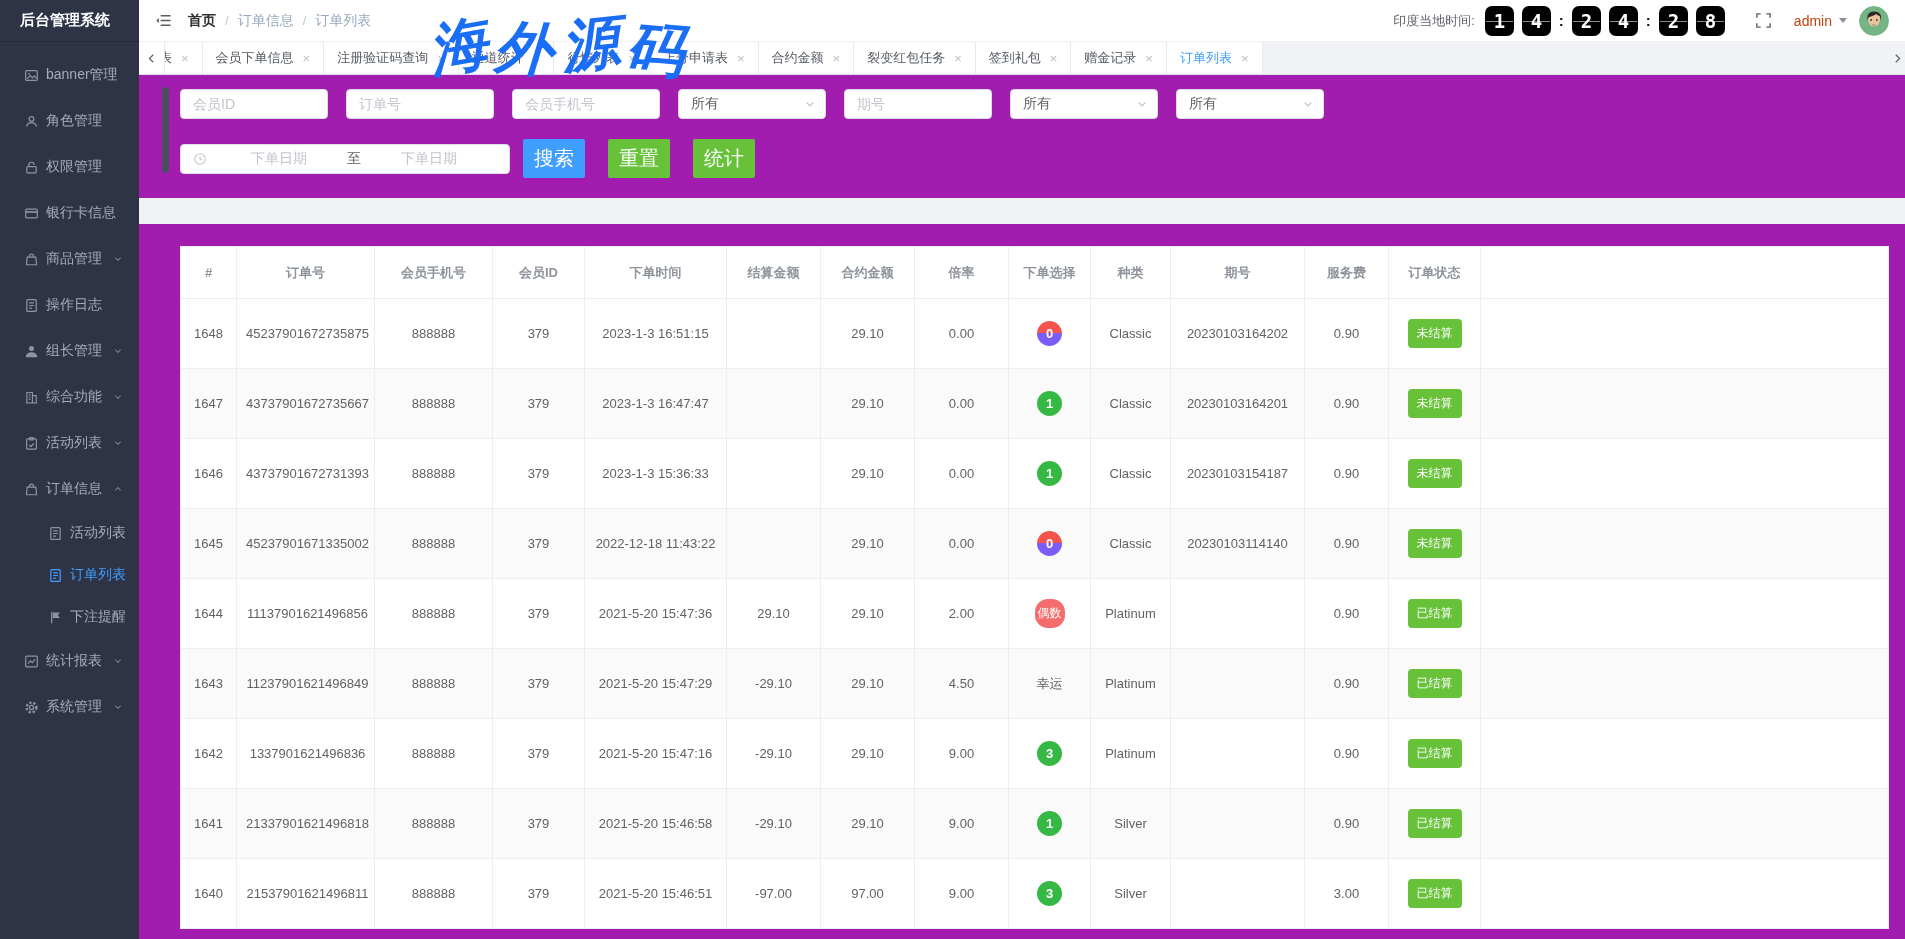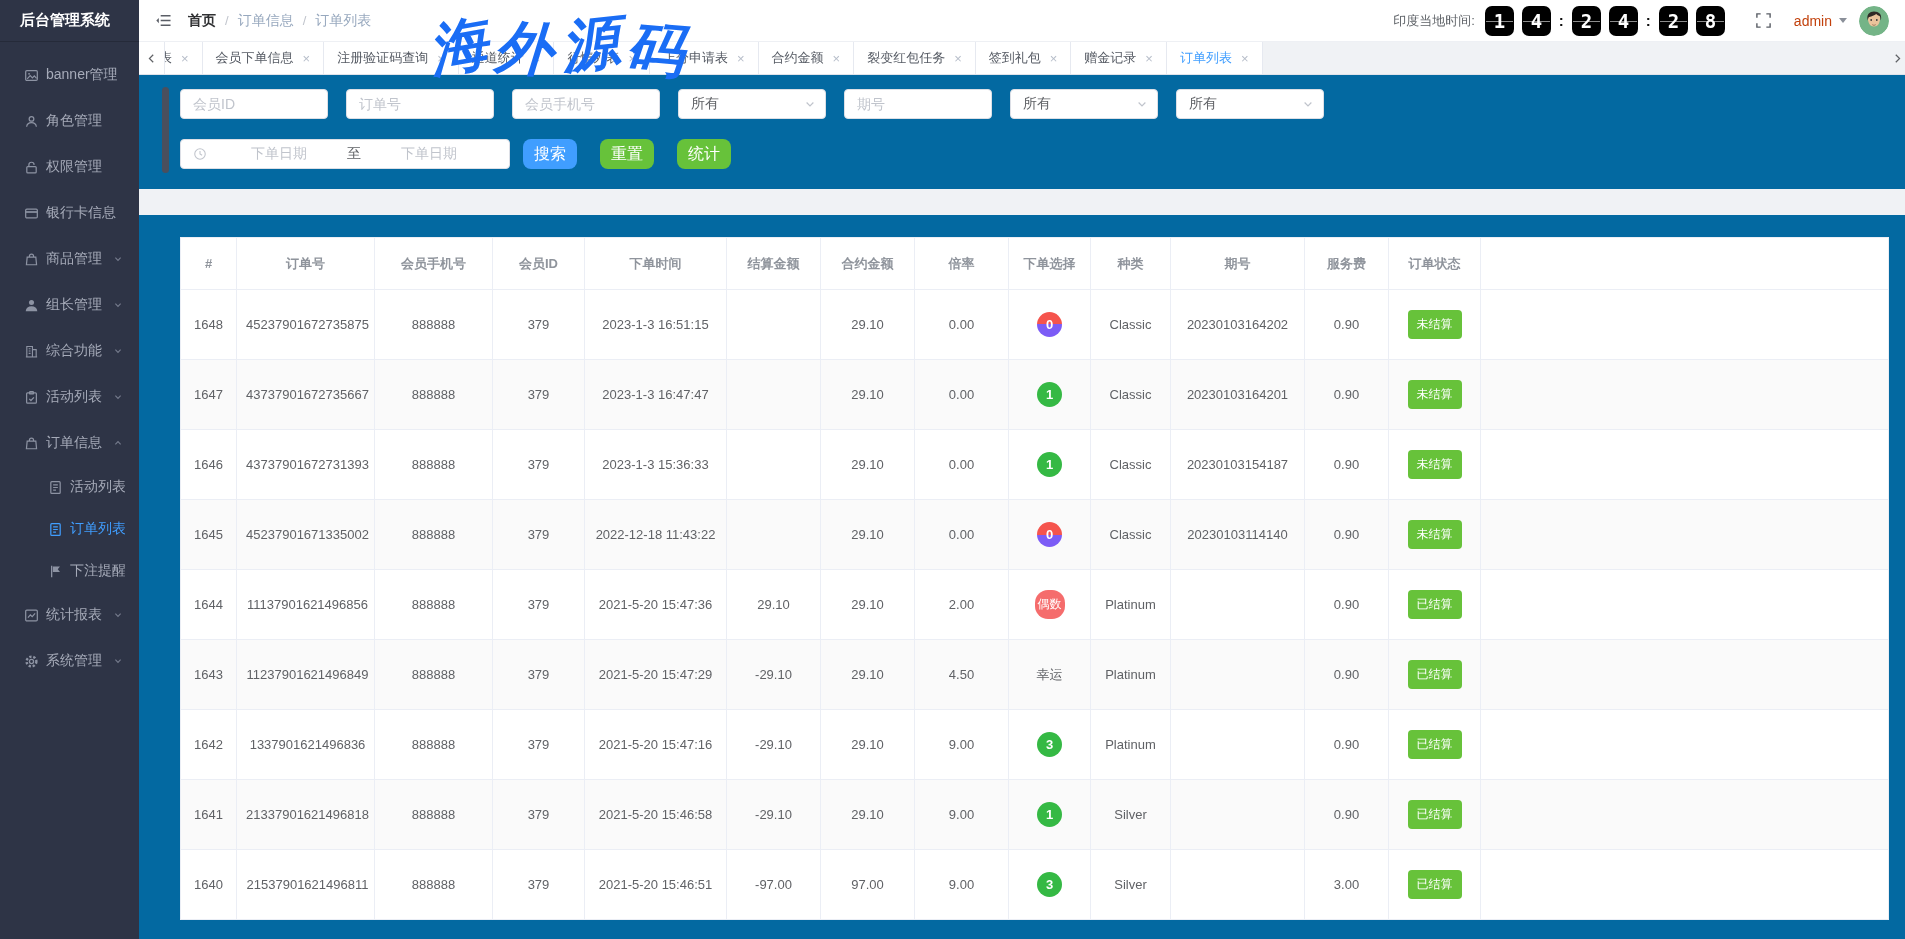--- a/index.html
+++ b/index.html
@@ -51,36 +51,36 @@
   .tab{display:flex;align-items:center;background:#fff;border-right:1px solid #e6e9f0;padding:0 13px;font-size:13px;color:#555a63;white-space:nowrap;cursor:pointer;flex-shrink:0}
   .tab.clipped{margin-left:-58px}
   .tab .x{margin-left:9px;color:#b6bdc9;font-size:13px;line-height:1}
   .tabs-rest{flex:1;background:#f0f2f5}
 
   
   .watermark{position:absolute;left:290px;top:14px;z-index:40;pointer-events:none;font-family:"DejaVu Serif",serif;font-weight:bold;font-style:italic;font-size:58px;line-height:1;transform:rotate(-2deg)}
   .watermark span{display:inline-block;margin-right:8px}
 
   
-  .content{flex:1;background:#0369a1;overflow:hidden;position:relative;padding-top:14px}
+  .content{flex:1;background:#a21caf;overflow:hidden;position:relative;padding-top:14px}
   .v-scroll{position:absolute;left:23px;top:12px;width:7px;height:86px;background:#4a4f5d;border-radius:4px;cursor:pointer}
   .filter{padding-left:41px}
   .frow{display:flex;align-items:center;margin-bottom:20px}
   .f-ctl{height:30px;border:1px solid #dcdfe6;border-radius:4px;background:#fff;font-size:14px;display:flex;align-items:center;margin-right:18px;flex-shrink:0}
   input.f-input{width:148px;height:30px;border:1px solid #dcdfe6;border-radius:4px;padding:0 12px;font-size:14px;color:#606266;outline:none;margin-right:18px;font-family:inherit}
   input.f-input::placeholder{color:#c0c4cc}
   .f-select{width:148px;padding:0 9px 0 12px;color:#606266;justify-content:space-between;cursor:pointer}
   .f-select .chev{color:#c0c4cc;display:flex}
   .f-select .chev svg{width:12px;height:12px}
   .date-range{width:330px;padding:0 12px;color:#c0c4cc;cursor:pointer}
   .date-range .ic{display:flex;color:#c0c4cc;margin-right:4px}
   .date-range .ic svg{width:14px;height:14px}
   .date-range .ph{flex:1;text-align:center}
   .date-range .to{color:#606266}
-  .btn{height:30px;border:none;border-radius:8px;color:#fff;font-size:16px;padding:0 11px;cursor:pointer;font-family:inherit;flex-shrink:0}
+  .btn{height:39px;border:none;border-radius:2px;color:#fff;font-size:20px;padding:0 11px;cursor:pointer;font-family:inherit;flex-shrink:0}
   .btn-search{background:#409eff;margin-left:-5px}
   .btn-green{background:#67c23a;margin-left:23px}
   .band{height:26px;background:#f0f2f5}
 
   
   .table-wrap{padding:22px 16px 0 41px}
   table{border-collapse:collapse;width:100%;table-layout:fixed;font-size:13px;color:#606266}
   th,td{border:1px solid #ebeef5;text-align:center;overflow:hidden}
   th{height:52px;color:#8f949c;font-weight:bold;font-size:13px;background:#fff}
   td{height:70px;padding:6px 4px;line-height:21px;background:#fff}
@@ -141,20 +141,29 @@
               <path d="M3.4 5.4h9.2l.8 8.2H2.6z"></path>
               <path d="M5.8 5.2V4.4a2.2 2.2 0 014.4 0v.8"></path>
             </svg>
           </span>
           <span class="mi-label">商品管理</span>
           <span class="icon arrow">
             <svg viewBox="0 0 16 16" fill="none" stroke="currentColor" stroke-width="1.5">
               <path d="M4.5 6.2L8 9.8l3.5-3.6"></path>
             </svg>
           </span>
+        </div>
+        <div class="menu-item">
+          <span class="icon ">
+            <svg viewBox="0 0 16 16" fill="none" stroke="currentColor" stroke-width="1.3">
+              <rect x="3" y="1.8" width="10" height="12.4" rx="1"></rect>
+              <path d="M5.5 5.2h5M5.5 8h5M5.5 10.8h3"></path>
+            </svg>
+          </span>
+          <span class="mi-label">操作日志</span>
         </div>
         <div class="menu-item">
           <span class="icon ">
             <svg viewBox="0 0 16 16" fill="currentColor">
               <circle cx="8" cy="4.8" r="2.7"></circle>
               <path d="M1.8 14c.3-3.4 2.8-5.2 6.2-5.2s5.9 1.8 6.2 5.2z"></path>
             </svg>
           </span>
           <span class="mi-label">组长管理</span>
           <span class="icon arrow">

